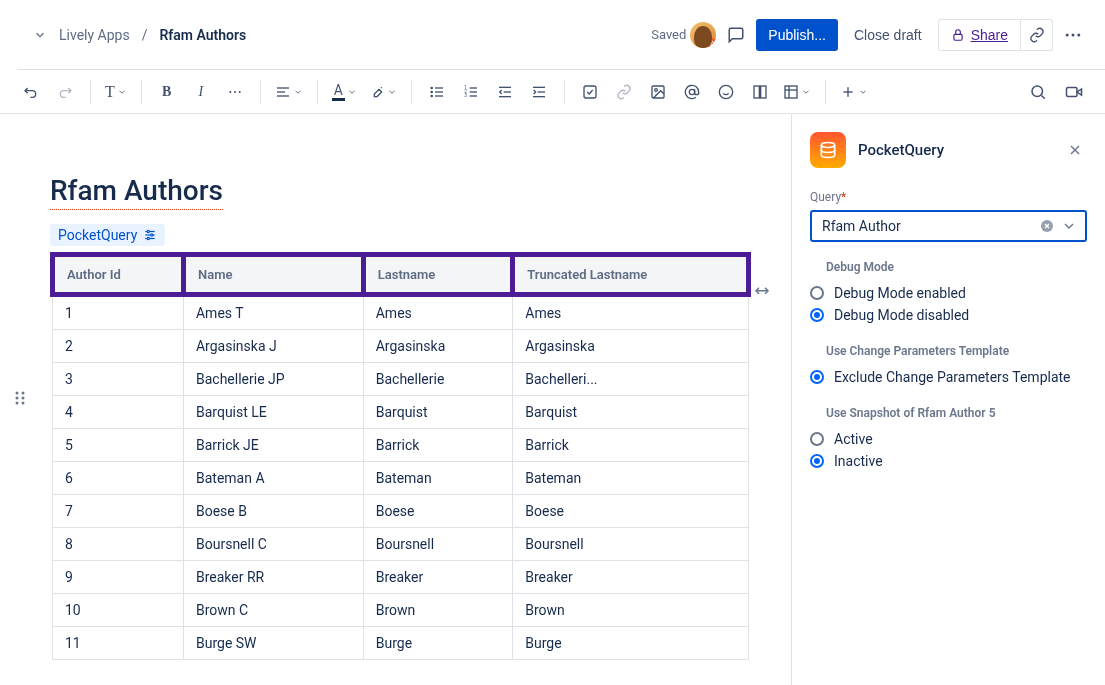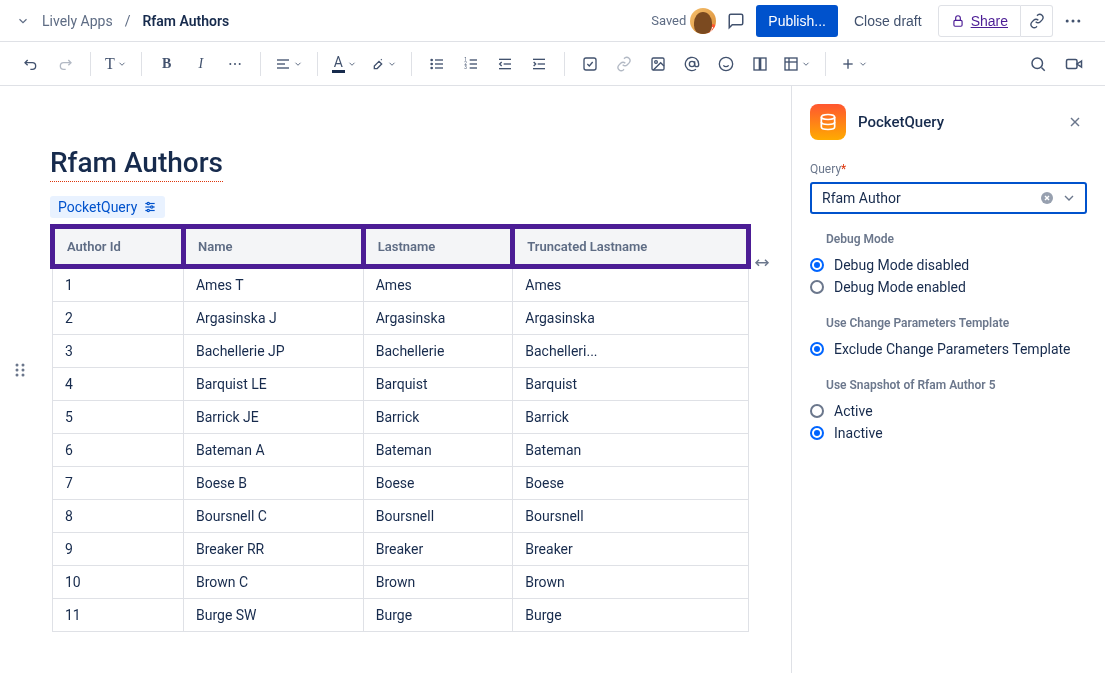--- a/index.html
+++ b/index.html
@@ -1,19 +1,19 @@
 <!DOCTYPE html>
 <html><head>
 <meta charset="utf-8">
 <style>
   * { box-sizing: border-box; margin: 0; padding: 0; }
   body { font-family: -apple-system, BlinkMacSystemFont, "Segoe UI", Roboto, sans-serif; font-size: 14px; color: #172B4D; background: #fff; width: 1105px; height: 685px; overflow: hidden; }
   
   
-  .header { display: flex; align-items: center; height: 42px; padding: 12px 16px; border-bottom: 1px solid #DFE1E6; }
+  .header { display: flex; align-items: center; height: 70px; padding: 12px 16px; border-bottom: 1px solid #DFE1E6; margin-left: 17px; }
   .breadcrumb { display: flex; align-items: center; gap: 12px; color: #5E6C84; }
   .breadcrumb .chev { color:#5E6C84; }
   .breadcrumb .parent { color: #5E6C84; }
   .breadcrumb .sep { color: #5E6C84; }
   .breadcrumb .title { font-weight: 600; color: #172B4D; }
   .header-right { margin-left: auto; display: flex; align-items: center; gap: 4px; }
   .saved { color: #5E6C84; font-size: 13px; }
   .avatar { width: 26px; height: 26px; border-radius: 50%; background: linear-gradient(135deg,#f5c06e,#d98b32); position:relative; overflow:hidden; }
   .avatar::after { content:''; position:absolute; inset:4px 4px 0 4px; border-radius:50% 50% 40% 40%; background:#7b4a20; }
   .avatar .badge { position:absolute; bottom:-2px; right:-2px; width:12px; height:12px; background:#FF5630; border-radius:50%; color:#fff; font-size:8px; display:flex; align-items:center; justify-content:center; }
@@ -453,26 +453,26 @@
         <span>
             <svg width="16" height="16" viewBox="0 0 24 24" fill="none" stroke="currentColor" stroke-width="2">
               <polyline points="6 9 12 15 18 9"></polyline>
             </svg>
           </span>
       </div>
     </div>
 
     <div class="section-label">Debug Mode</div>
     <div class="radio-row">
+        <span class="radio"></span>
+        <span class="radio-label">Debug Mode enabled</span>
+      </div>
+    <div class="radio-row">
         <span class="radio checked"></span>
         <span class="radio-label">Debug Mode disabled</span>
-      </div>
-    <div class="radio-row">
-        <span class="radio"></span>
-        <span class="radio-label">Debug Mode enabled</span>
       </div>
 
     <div class="section-label" style="margin-top:18px">Use Change Parameters Template</div>
     <div class="radio-row">
         <span class="radio checked"></span>
         <span class="radio-label">Exclude Change Parameters Template</span>
       </div>
 
     <div class="section-label" style="margin-top:18px">Use Snapshot of Rfam Author 5</div>
     <div class="radio-row">

